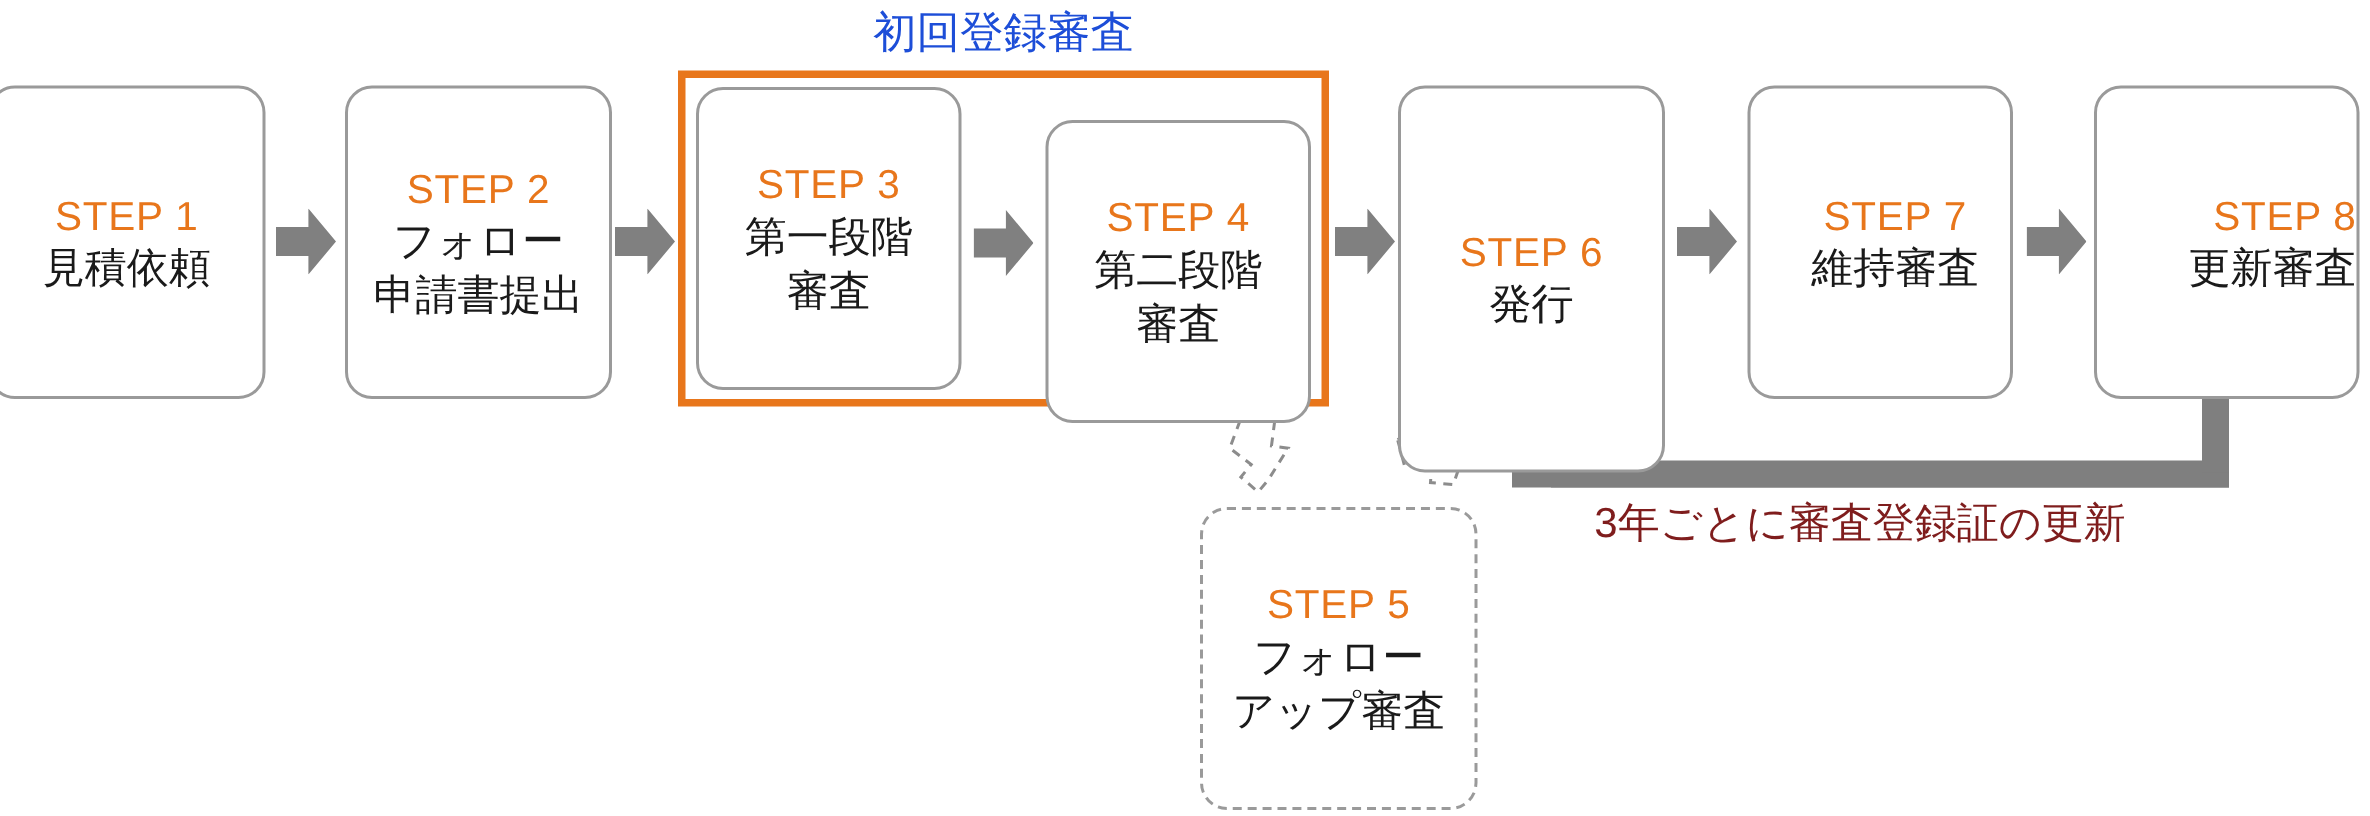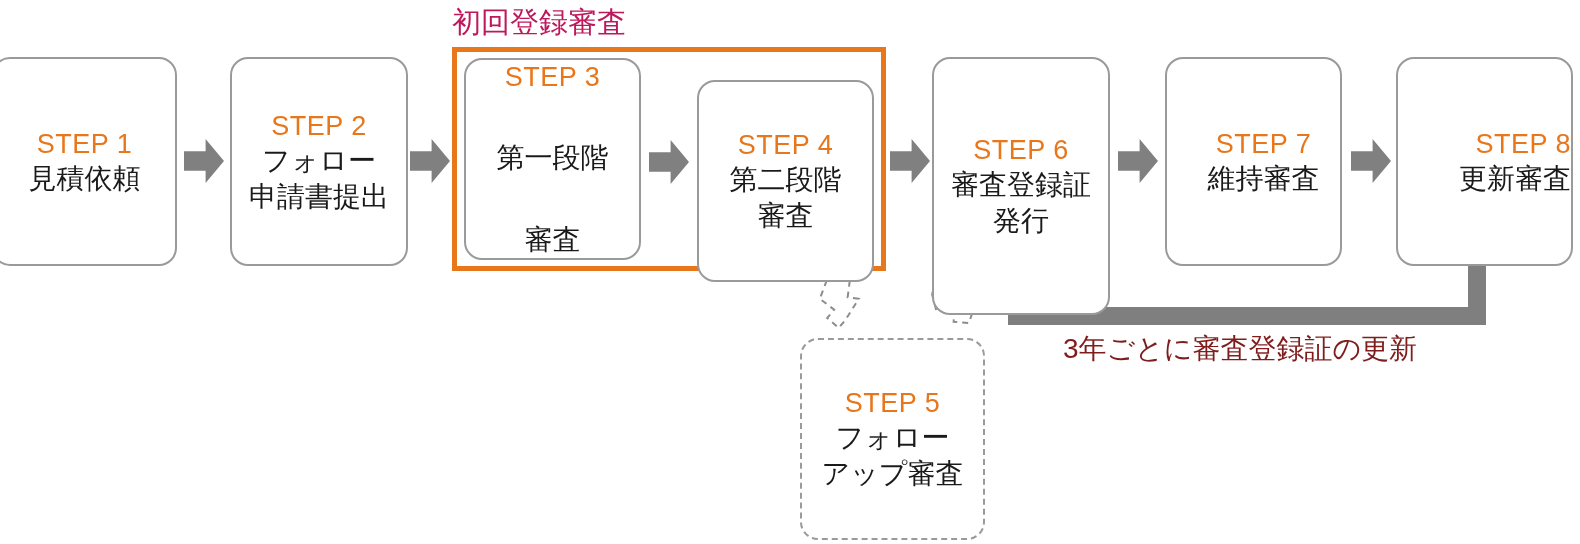--- a/index.html
+++ b/index.html
@@ -59,24 +59,24 @@
     height: 224px;
     border: 5px solid #E8761B;
     background: #ffffff;
     z-index: 2;
   }
   #group-caption {
     position: absolute;
     left: 452px;
     top: 3px;
     width: 434px;
-    text-align: left;
+    text-align: center;
     font-size: 29px;
     line-height: 38px;
-    color: #be185d;
+    color: #1d4ed8;
     z-index: 6;
     white-space: nowrap;
   }
 
   
   .arrow-right {
     position: absolute;
     width: 40px;
     height: 44px;
     background: #808080;
@@ -130,39 +130,38 @@
   <div class="arrow-right" style="left:184px; top:139px;"></div>
 
   <div class="step-box" style="left:230px; top:57px; width:178px; height:209px;">
     <div class="step-label">STEP 2</div>
     <div class="step-title">フォロー</div>
     <div class="step-title">申請書提出</div>
   </div>
 
   <div class="arrow-right" style="left:410px; top:139px;"></div>
 
-  <div class="step-box" style="left:464px; top:58px; width:177px; height:202px;justify-content:space-between;">
+  <div class="step-box" style="left:464px; top:58px; width:177px; height:202px;">
     <div class="step-label">STEP 3</div>
     <div class="step-title">第一段階</div>
     <div class="step-title">審査</div>
   </div>
 
   <div class="arrow-right" style="left:649px; top:140px;"></div>
 
   <div class="step-box" style="left:697px; top:58px; width:177px; height:202px;margin-top:22px;">
     <div class="step-label">STEP 4</div>
     <div class="step-title">第二段階</div>
     <div class="step-title">審査</div>
   </div>
 
   <div class="arrow-right" style="left:890px; top:139px;"></div>
 
   <div class="step-box" style="left:932px; top:57px; width:178px; height:258px;">
     <div class="step-label">STEP 6</div>
-    <div class="step-title">審査登録証</div>
     <div class="step-title">発行</div>
   </div>
 
   <div class="arrow-right" style="left:1118px; top:139px;"></div>
 
   <div class="step-box" style="left:1165px; top:57px; width:177px; height:209px;padding-left:20px;">
     <div class="step-label">STEP 7</div>
     <div class="step-title">維持審査</div>
   </div>
 

